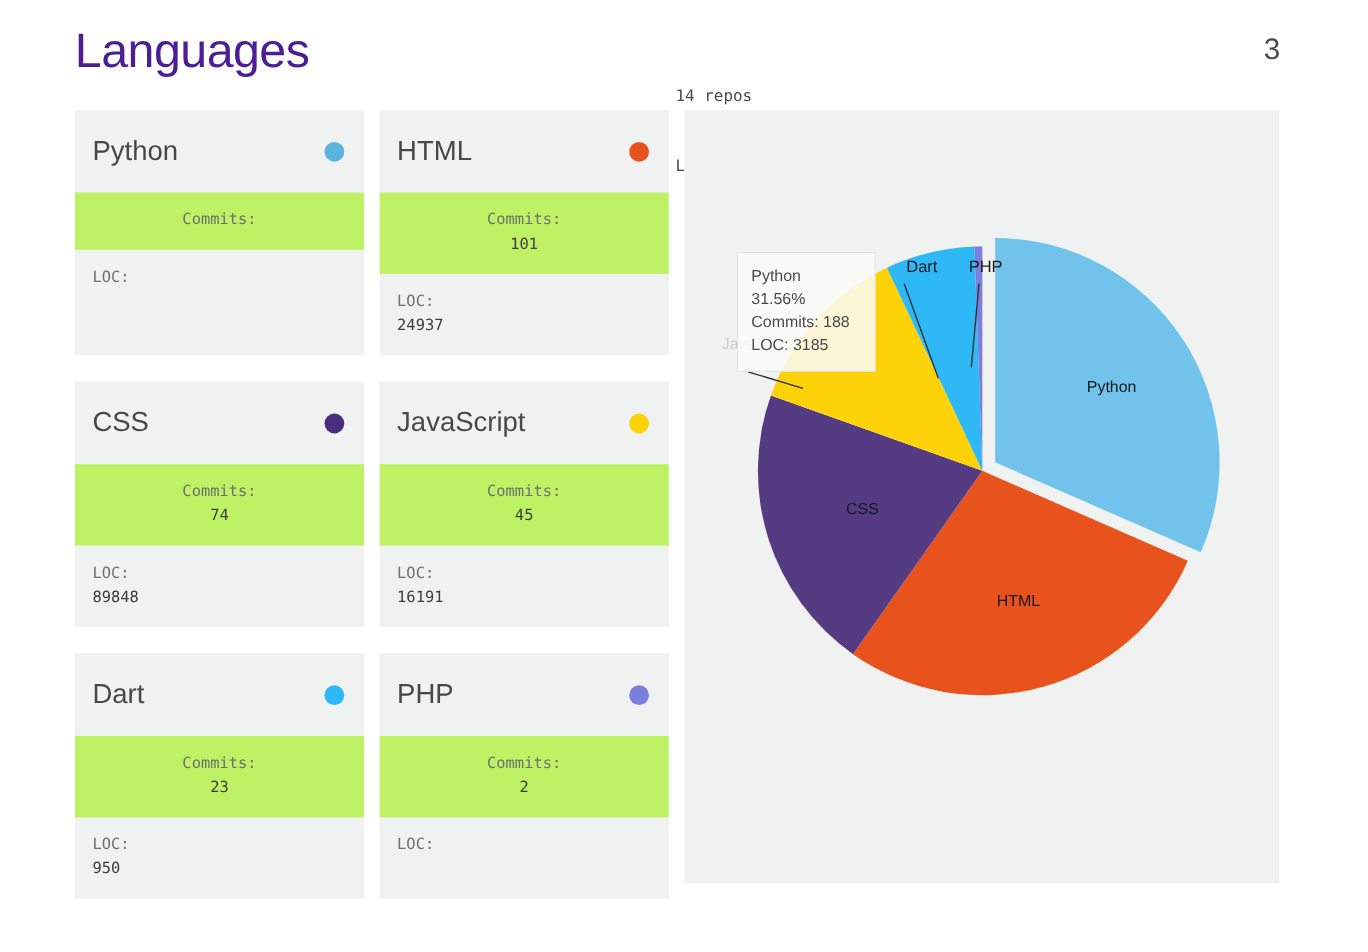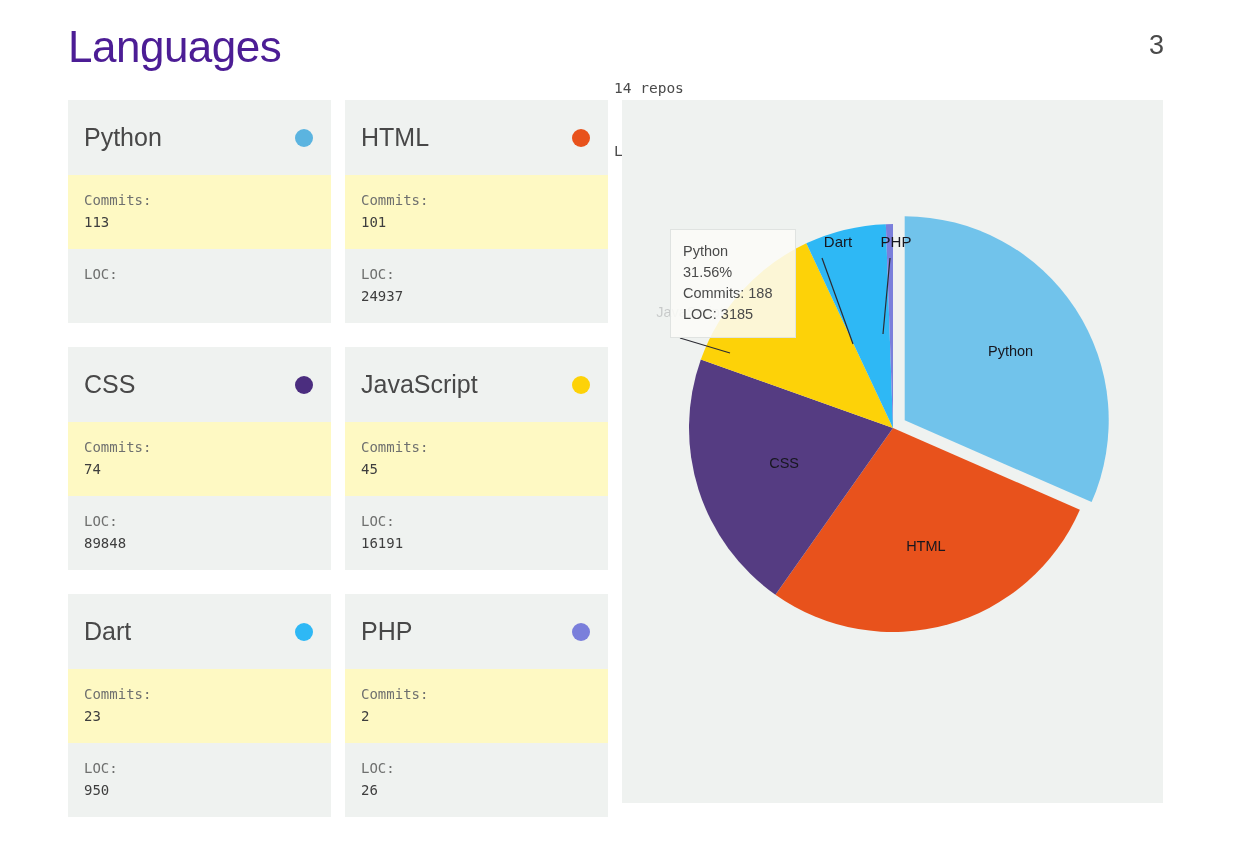--- a/index.html
+++ b/index.html
@@ -80,21 +80,21 @@
     border-radius: 50%;
     flex: none;
   }
   .stat-row {
     padding: 14px 16px 16px 16px;
     font-family: "DejaVu Sans Mono", "Liberation Mono", monospace;
     font-size: 14px;
     line-height: 22px;
     color: #555555;
   }
-  .stat-row.shaded { background: #fef9c3; }
+  .stat-row.shaded { background: #bef264; text-align: center; }
   .stat-row .stat-label { color: #6f706f; display: block; }
   .stat-row .stat-value { color: #3e3e3e; display: block; }
 
   
   #chart-panel {
     position: absolute;
     left: 622px;
     top: 100px;
     width: 541px;
     height: 703px;
@@ -157,21 +157,20 @@
 
 <div id="cards-grid">
 
   <div class="lang-card">
     <div class="card-head">
       <span class="card-name">Python</span>
       <span class="color-dot" style="background:#5bb4e0"></span>
     </div>
     <div class="stat-row shaded">
       <span class="stat-label">Commits:</span>
-      <span class="stat-value">113</span>
     </div>
     <div class="stat-row">
       <span class="stat-label">LOC:</span>
     </div>
   </div>
 
   <div class="lang-card">
     <div class="card-head">
       <span class="card-name">HTML</span>
       <span class="color-dot" style="background:#e8521c"></span>
@@ -235,21 +234,20 @@
     <div class="card-head">
       <span class="card-name">PHP</span>
       <span class="color-dot" style="background:#7a7fdb"></span>
     </div>
     <div class="stat-row shaded">
       <span class="stat-label">Commits:</span>
       <span class="stat-value">2</span>
     </div>
     <div class="stat-row">
       <span class="stat-label">LOC:</span>
-      <span class="stat-value">26</span>
     </div>
   </div>
 
 </div>
 
 <div id="chart-panel">
   <svg id="pie-svg" width="541" height="703" viewBox="0 0 541 703">
       <path d="M 282.71679283349124 320.3373134151886 L 282.71679283349124 116.33731341518859 A 204 204 0 0 1 469.6101672976785 402.1105766580669 Z" fill="#71c3eb"></path>
       <path d="M 271 328 L 457.8933744641873 409.77326324287833 A 204 204 0 0 1 153.42081085916016 494.70673136074197 Z" fill="#e8521c"></path>
       <path d="M 271 328 L 153.42081085916016 494.70673136074197 A 204 204 0 0 1 78.83095786553065 259.53789920605305 Z" fill="#553c82"></path>

